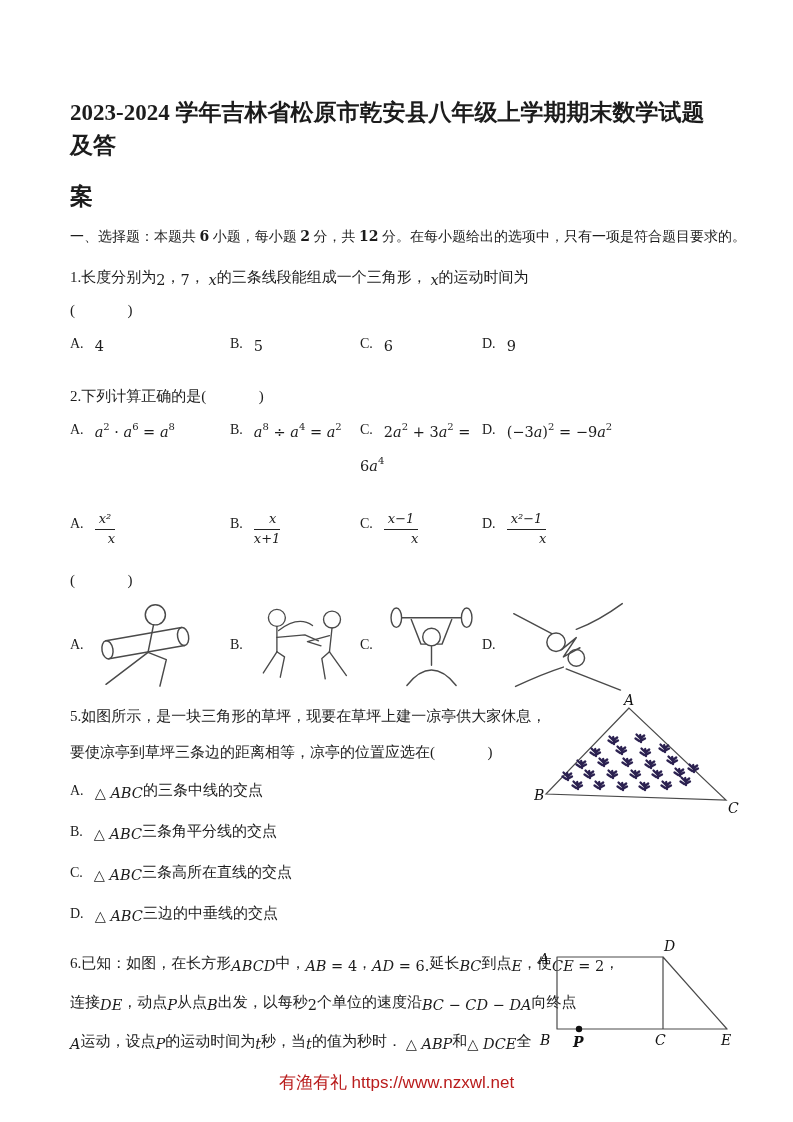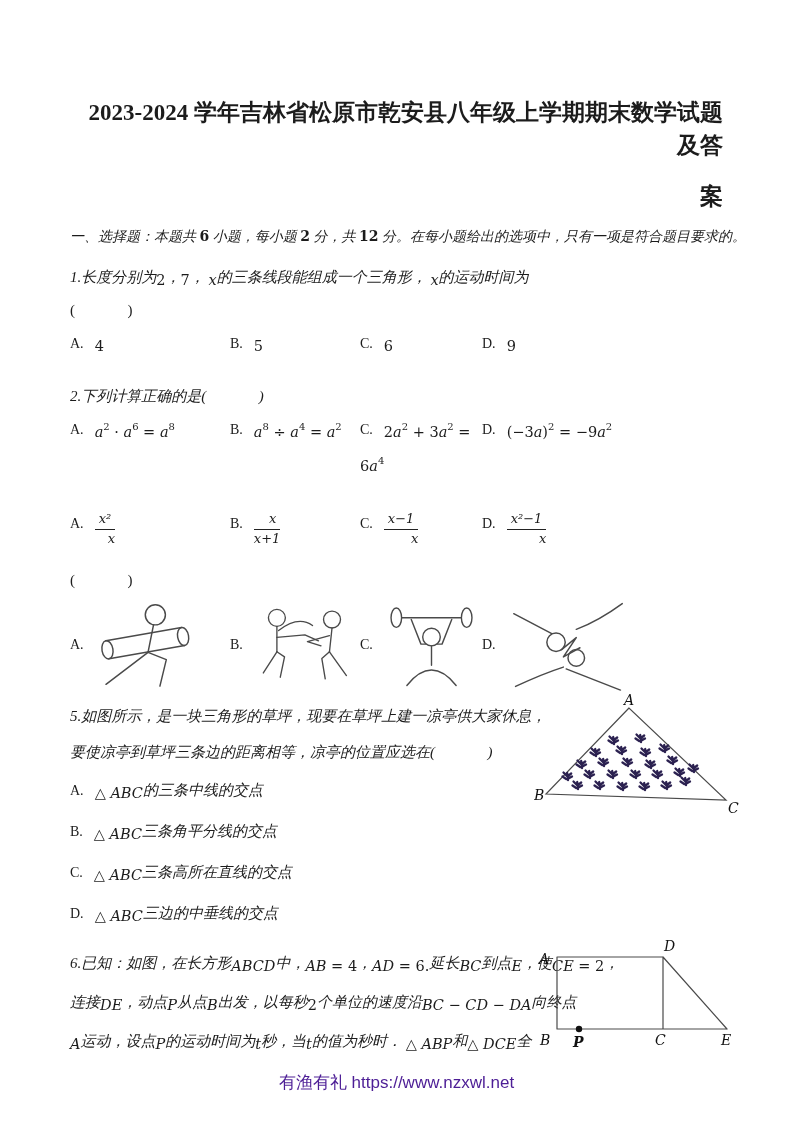--- a/index.html
+++ b/index.html
@@ -6,24 +6,24 @@
   .page{
     position:relative;
     width:793px;height:1122px;
     box-sizing:border-box;
     padding:96px 70px 0 70px;
     background:#ffffff;
     font-family:"Liberation Serif","DejaVu Serif",serif;
     color:#1c1c1c;
     overflow:hidden;
   }
-  .title{text-align:right;font-weight:700;font-size:23px;line-height:33px;}
+  .title{text-align:left;font-weight:700;font-size:23px;line-height:33px;}
   .title .t2{margin-top:18px;}
   .intro{margin-top:12px;font-size:14px;line-height:22px;white-space:pre;}
-  .seg-t{font-family:"Liberation Serif","DejaVu Serif",serif;font-style:italic;}
+  .seg-t{font-family:"Liberation Serif","DejaVu Serif",serif;}
   .seg-b{font-weight:700;font-family:"DejaVu Serif",serif;}
   .seg-m,.seg-i{font-family:"DejaVu Serif",serif;font-size:14.5px;position:relative;top:3px;}
   .seg-i{font-style:italic;}
   .seg-sup{font-family:"DejaVu Serif",serif;font-size:10px;position:relative;top:-4px;}
   .line{font-size:15px;line-height:33px;white-space:pre;}
   .opts{display:flex;font-size:15px;line-height:33px;}
   .c1{width:160px;}.c2{width:130px;}.c3{width:122px;}.c4{flex:1;}
   .ol{font-family:"Liberation Serif",serif;font-size:14px;margin-right:11px;}
   .frac{display:inline-block;vertical-align:middle;text-align:right;
         font-family:"DejaVu Serif",serif;font-style:italic;font-size:13px;
@@ -42,21 +42,21 @@
   .figcell{display:flex;align-items:center;}
   .q5{margin-top:8px;}
   .q5 .line{line-height:36px;width:470px;}
   .q5 .opt-line{font-size:15px;line-height:41px;white-space:pre;}
   .q5fig{position:absolute;top:-4px;right:-16px;}
   .q6{margin-top:10px;}
   .q6 .line{line-height:39px;}
   .q6fig{position:absolute;top:-7px;right:-14px;}
   .footer{position:absolute;left:0;right:0;bottom:28px;text-align:center;
           font-family:"Liberation Sans","DejaVu Sans",sans-serif;
-          font-size:17px;color:#4c1d95;}
+          font-size:17px;color:#b91c1c;}
   .ln{stroke:#4a4a4a;stroke-width:1.2;fill:none;stroke-linecap:round;}
   .sf{stroke:#4a4a4a;stroke-width:1.6;fill:none;stroke-linecap:round;stroke-linejoin:round;}
   .fig-label{font-family:"DejaVu Serif",serif;font-style:italic;font-size:14px;fill:#111;
              stroke:none;}
   .fig-label-bold{font-weight:700;}
   svg{display:block;}
 </style>
 </head>
 <body>
 

